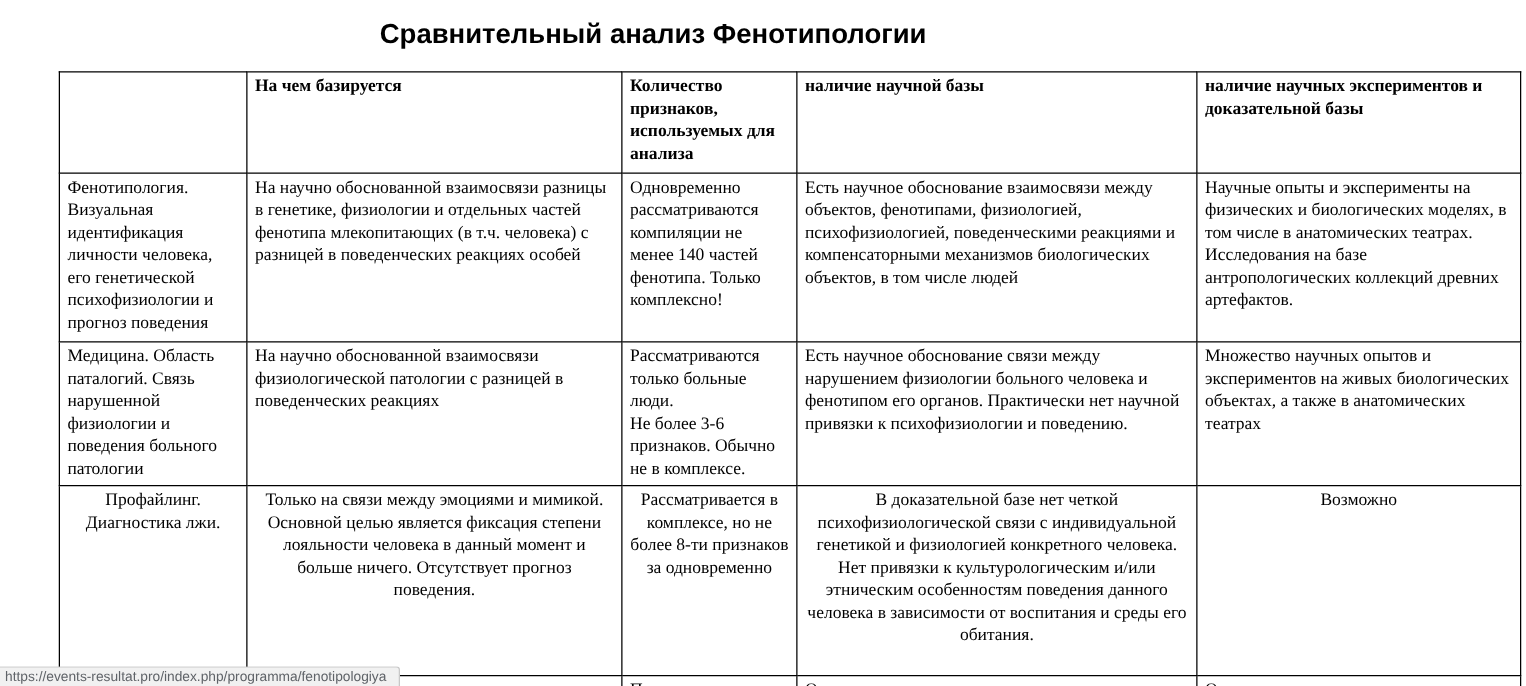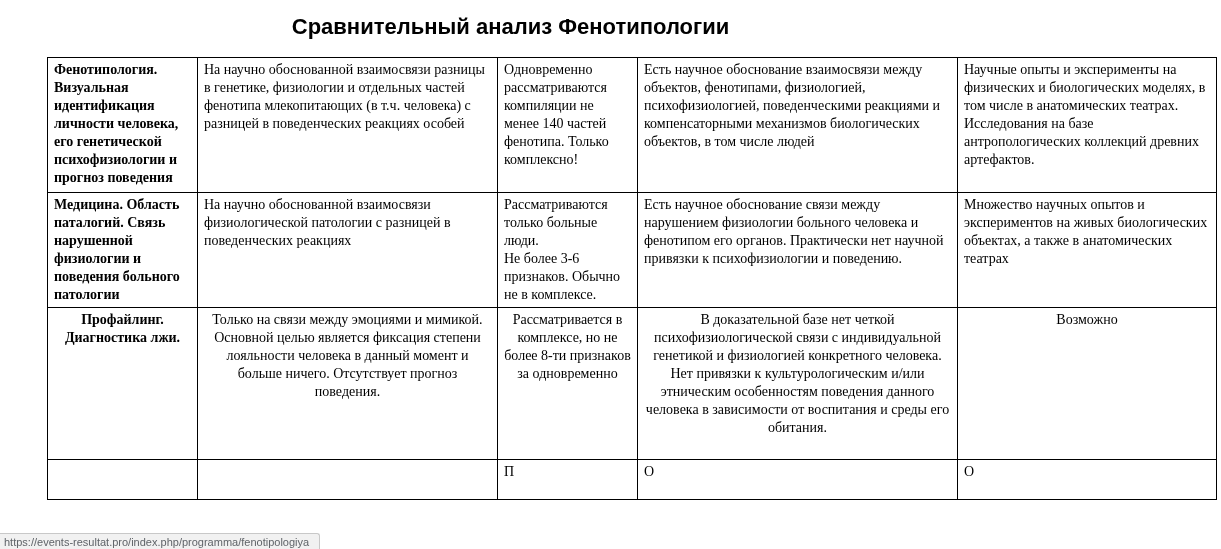--- a/index.html
+++ b/index.html
@@ -10,21 +10,21 @@
     width: 1221px;
     height: 549px;
     overflow: hidden;
     position: relative;
     background: #ffffff;
     font-family: "Liberation Serif", serif;
   }
   .page-title {
     position: absolute;
     top: 14px;
-    left: 0;
+    left: 12px;
     width: 1021px;
     text-align: center;
     font-family: "Liberation Sans", sans-serif;
     font-weight: bold;
     font-size: 22px;
     color: #000000;
   }
   table.comparison {
     position: absolute;
     left: 47px;
@@ -42,21 +42,21 @@
     line-height: 18px;
     color: #000000;
     white-space: pre-line;
     overflow: hidden;
   }
   table.comparison th {
     font-weight: bold;
     text-align: left;
   }
   table.comparison td.row-name {
-    font-weight: bold;
+    font-weight: normal;
     margin-left: 15px;
   }
   tr.hdr      { height: 81px;  }
   tr.r0       { height: 135px; }
   tr.r1       { height: 115px; }
   tr.r2       { height: 152px; text-align: center; }
   tr.r3       { height: 40px;  }
   .status-bar {
     position: absolute;
     left: 0;
@@ -83,20 +83,27 @@
 
 <table class="comparison">
   <colgroup>
     <col style="width:150px">
     <col style="width:300px">
     <col style="width:140px">
     <col style="width:320px">
     <col style="width:259px">
   </colgroup>
   <tbody>
+      <tr class="hdr">
+    <th></th>
+    <th>На чем базируется</th>
+    <th>Количество признаков, используемых для анализа</th>
+    <th>наличие научной базы</th>
+    <th>наличие научных экспериментов и доказательной базы</th>
+  </tr>
   <tr class="r0">
     <td class="row-name">Фенотипология. Визуальная идентификация личности человека, его генетической психофизиологии и прогноз поведения</td>
     <td>На научно обоснованной взаимосвязи разницы в генетике, физиологии и отдельных частей фенотипа млекопитающих (в т.ч. человека) с разницей в поведенческих реакциях особей</td>
     <td>Одновременно рассматриваются компиляции не менее 140 частей фенотипа. Только комплексно!</td>
     <td>Есть научное обоснование взаимосвязи между объектов, фенотипами, физиологией, психофизиологией, поведенческими реакциями и компенсаторными механизмов биологических объектов, в том числе людей</td>
     <td>Научные опыты и эксперименты на физических и биологических моделях, в том числе в анатомических театрах. Исследования на базе антропологических коллекций древних артефактов.</td>
   </tr>
   <tr class="r1">
     <td class="row-name">Медицина. Область паталогий. Связь нарушенной физиологии и поведения больного патологии</td>
     <td>На научно обоснованной взаимосвязи физиологической патологии с разницей в поведенческих реакциях</td>

